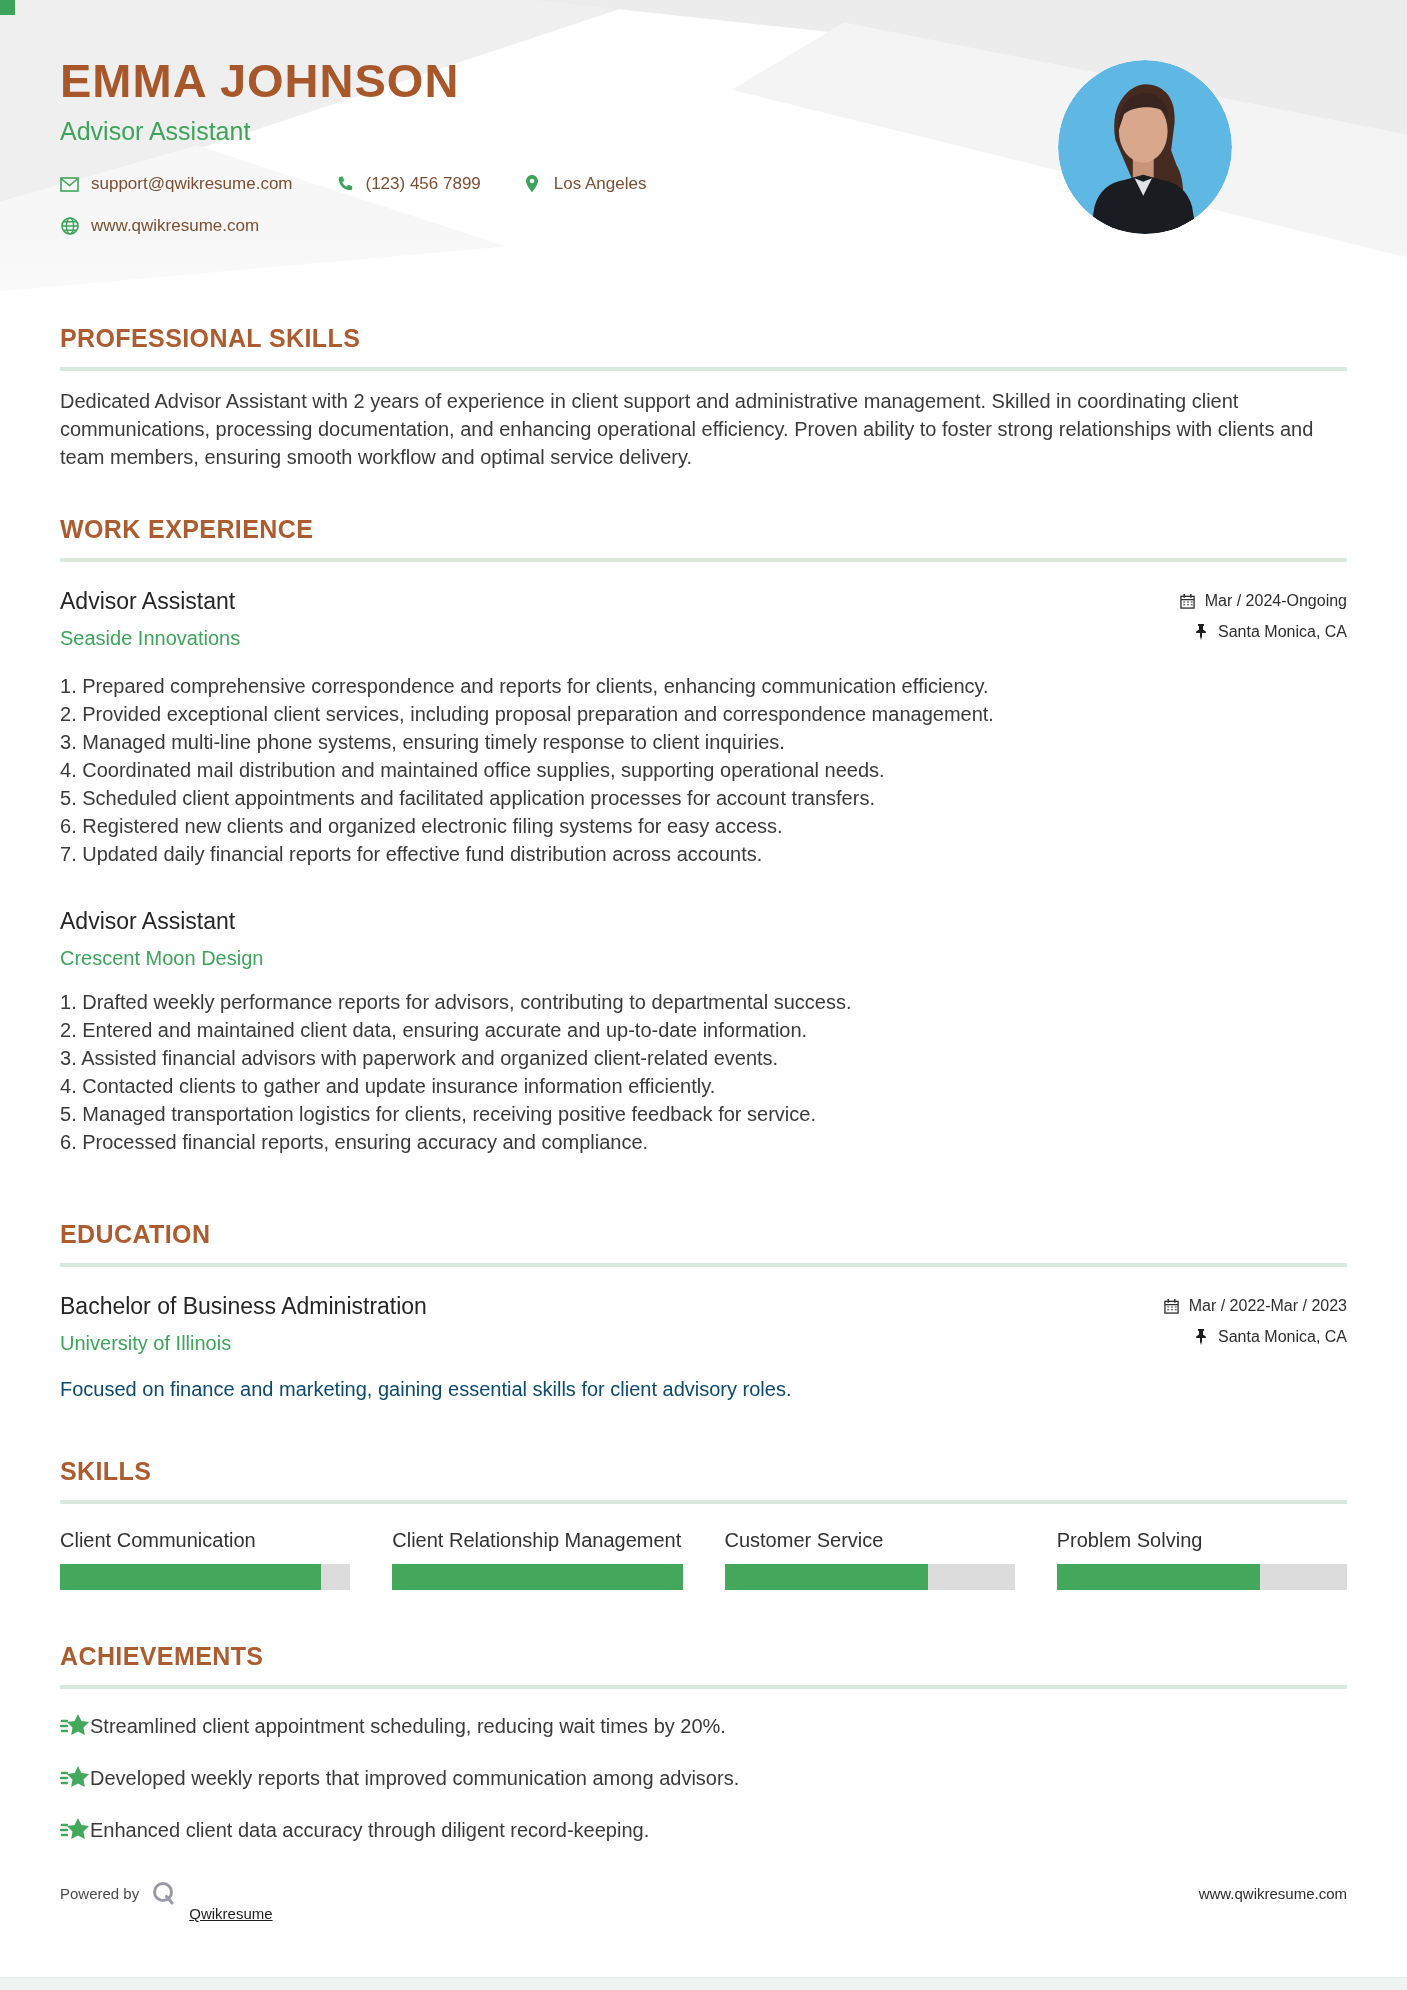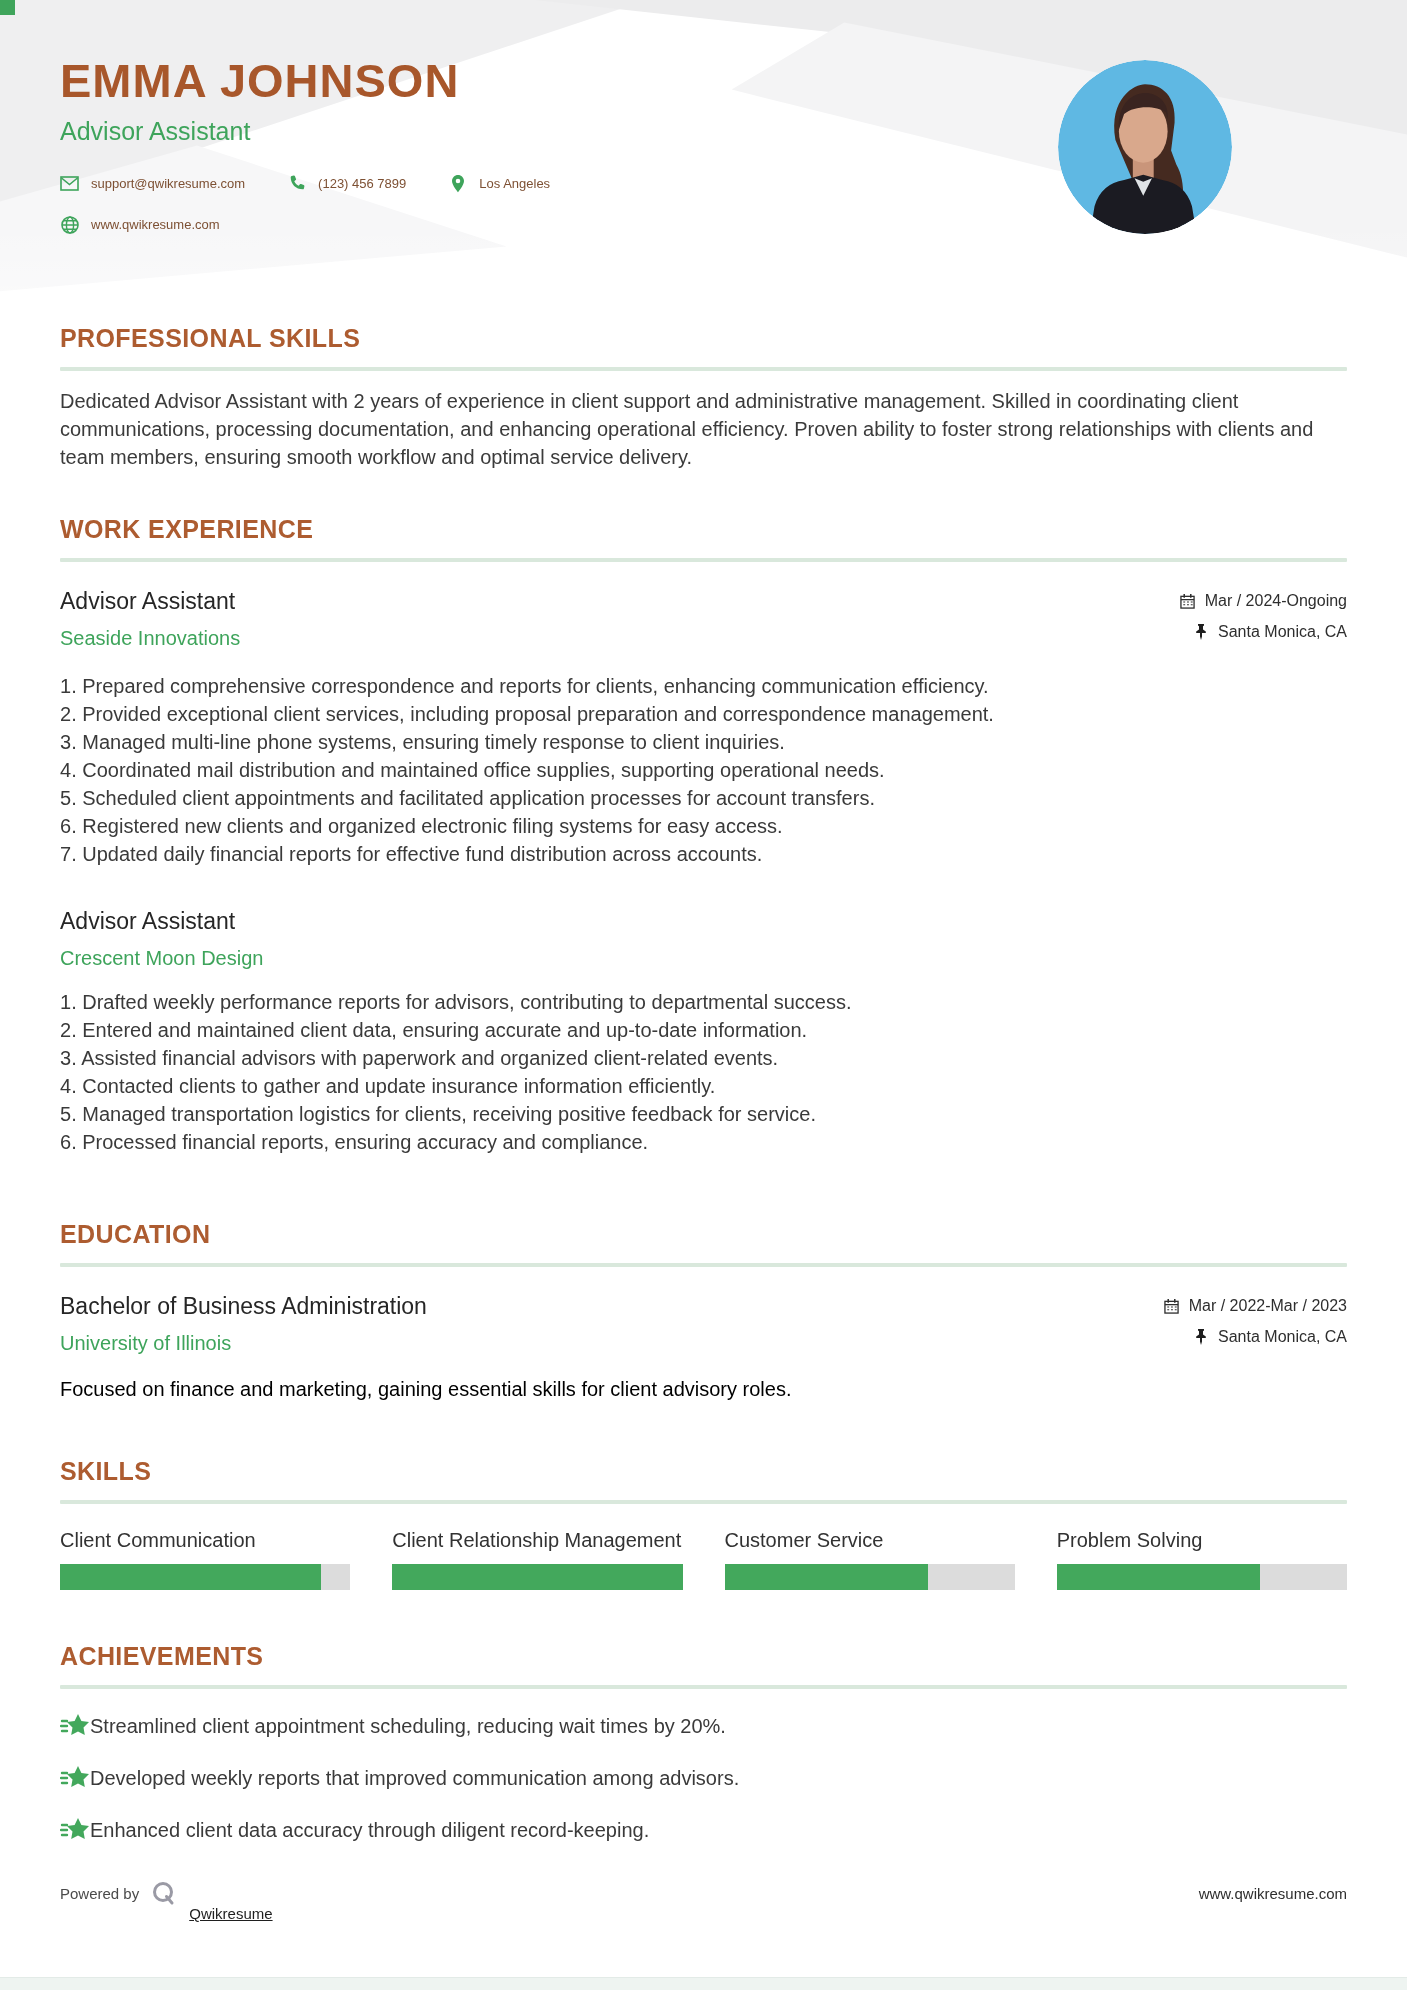--- a/index.html
+++ b/index.html
@@ -20,21 +20,21 @@
   .s3{background:#f4f4f5;clip-path:polygon(60% 4%,100% 24%,100% 46%,52% 16%);}
   .s4{background:#f7f7f8;clip-path:polygon(0 36%,14% 26%,36% 44%,0 52%);}
   .hdr-fade{position:absolute;top:0;left:0;width:100%;height:560px;
     background:linear-gradient(180deg,rgba(255,255,255,0) 40%,rgba(255,255,255,.9) 72%,#fff 90%);}
   .corner-chip{position:absolute;top:0;left:0;width:15px;height:15px;background:#3fa45b;}
   
   .content{position:relative;padding:0 60px;}
   .header{position:relative;padding-top:56px;min-height:280px;}
   .name{font-size:47px;font-weight:bold;letter-spacing:1px;color:#a8572b;line-height:1.05;}
   .job-title{font-size:25px;color:#3ea45b;margin-top:12px;}
-  .contact{margin-top:28px;font-size:13px;color:#7d5033;}
+  .contact{margin-top:28px;font-size:17px;color:#7d5033;}
   .contact-row{display:flex;align-items:center;gap:14px;margin-bottom:22px;}
   .contact-item{display:flex;align-items:center;gap:12px;margin-right:28px;}
   .cicon{display:inline-flex;width:19px;height:19px;align-items:center;justify-content:center;flex:0 0 auto;}
   .avatar{position:absolute;top:60px;right:115px;width:174px;height:174px;border-radius:50%;overflow:hidden;}
   
   .section{margin-top:44px;}
   .section-heading{font-size:25px;font-weight:bold;color:#ad5c30;letter-spacing:.4px;}
   .divider{height:4px;background:#d9e8dc;margin-top:14px;border-radius:1px;}
   .body-text{font-size:20px;line-height:28px;color:#3b3b3b;margin-top:16px;}
   
@@ -42,21 +42,21 @@
   .entry-head{display:flex;justify-content:space-between;align-items:flex-start;}
   .entry-title{font-size:23px;color:#262626;font-weight:400;}
   .entry-company{font-size:20px;color:#3ea45b;margin-top:12px;}
   .entry-meta{text-align:right;font-size:16px;color:#2e2e2e;white-space:nowrap;padding-top:4px;}
   .meta-row{display:flex;justify-content:flex-end;align-items:center;gap:9px;margin-bottom:13px;}
   .micon{display:inline-flex;width:16px;height:16px;align-items:center;justify-content:center;}
   ol.bullets{list-style:none;counter-reset:item;margin:18px 0 0;padding:0;}
   ol.bullets li{counter-increment:item;font-size:20px;line-height:28px;color:#3a3a3a;}
   ol.bullets li::before{content:counter(item) ". ";}
   .entry-gap{margin-top:40px;}
-  .edu-desc{font-size:20px;color:#000000;margin-top:16px;line-height:28px;}
+  .edu-desc{font-size:20px;color:#0c4a6e;margin-top:16px;line-height:28px;}
   
   .skills-grid{display:grid;grid-template-columns:repeat(4,1fr);column-gap:42px;margin-top:22px;}
   .skill-label{font-size:20px;color:#323232;line-height:28px;}
   .skill-track{height:26px;background:#dcdcdc;margin-top:10px;}
   .skill-fill{height:100%;background:#43a85c;}
   
   .ach-list{margin-top:22px;}
   .ach-item{display:flex;align-items:center;margin-bottom:22px;}
   .ach-icon{flex:0 0 auto;width:30px;height:30px;}
   .ach-text{font-size:20px;color:#3a3a3a;line-height:28px;}

